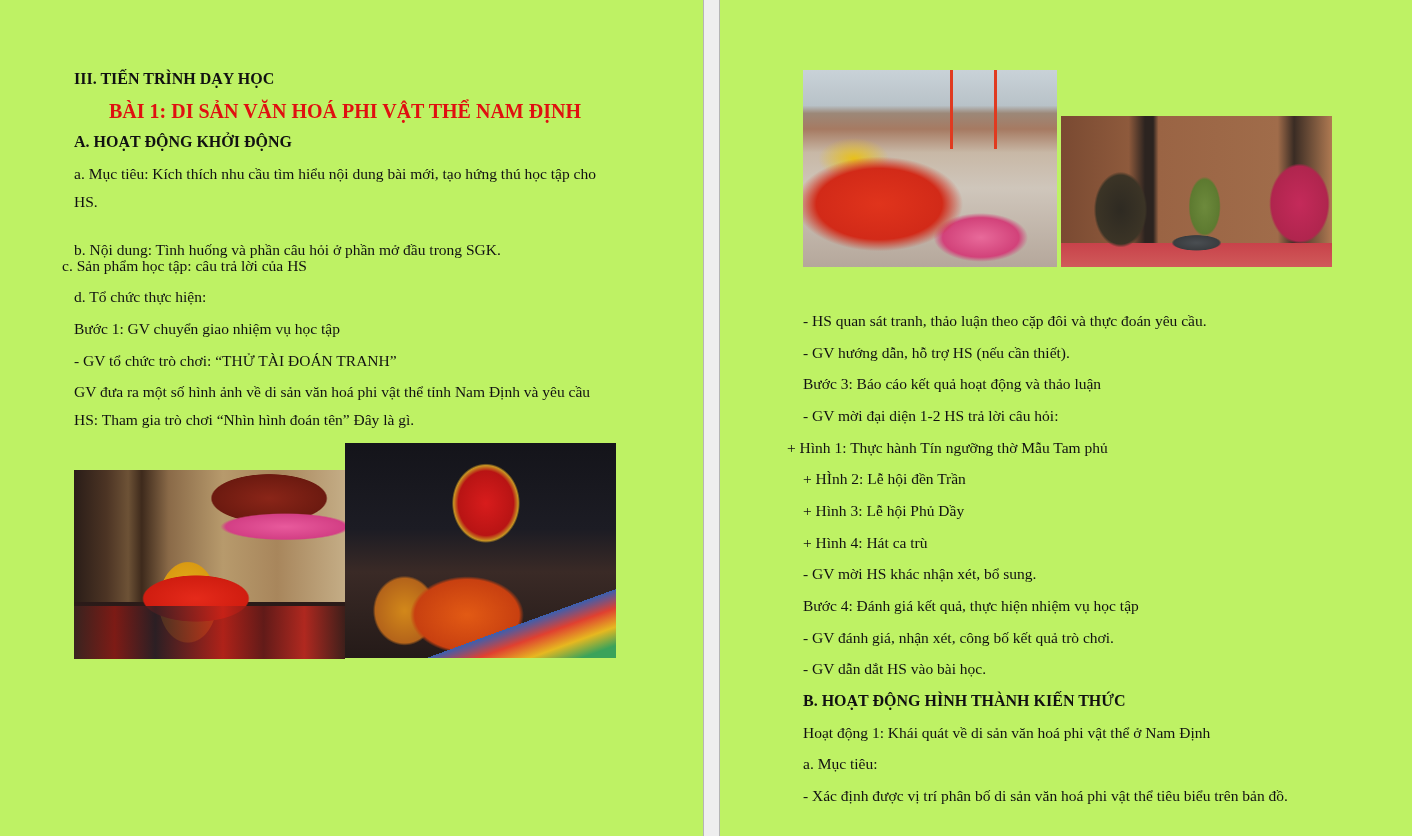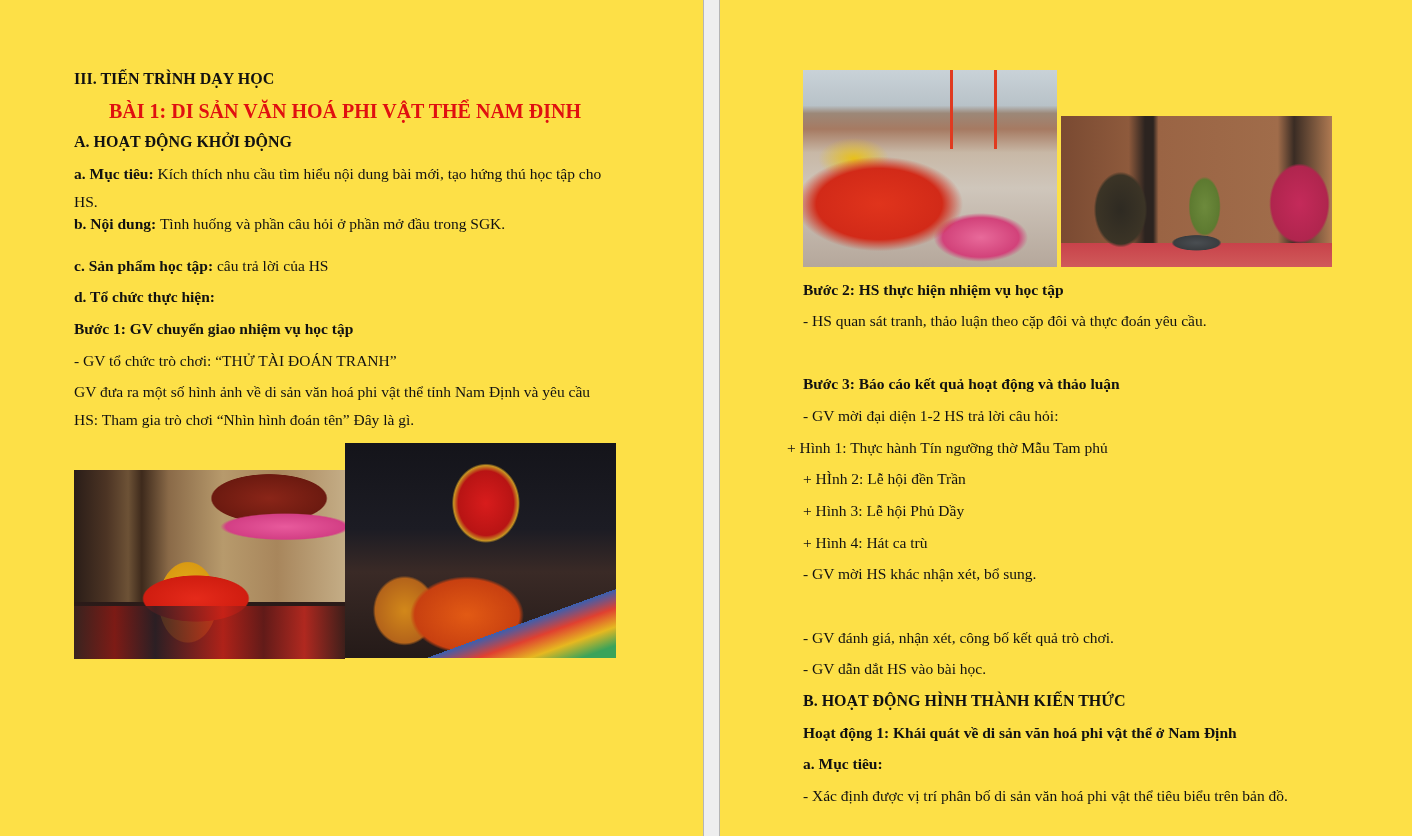--- a/index.html
+++ b/index.html
@@ -12,21 +12,21 @@
   }
   body {
     position: relative;
     font-family: "Liberation Serif", "DejaVu Serif", serif;
     color: #111;
   }
   .page {
     position: absolute;
     top: 0;
     height: 836px;
-    background: #fde047;
+    background: #bef264;
   }
   #page-left { left: 0; width: 703px; }
   #page-right { left: 720px; width: 692px; }
   .page-gap {
     position: absolute;
     left: 703px;
     top: 0;
     width: 17px;
     height: 836px;
     background: #eeeeee;
@@ -34,21 +34,21 @@
     border-right: 1px solid #b5b5b5;
     box-sizing: border-box;
   }
   .line {
     position: absolute;
     font-size: 15.5px;
     line-height: 20px;
     white-space: nowrap;
     transform: translateY(-50%);
   }
-  .b { font-weight: bold; }
+  .b { font-weight: normal; }
   .h { font-weight: bold; font-size: 16px; }
   .title {
     color: #e01010;
     font-weight: bold;
     font-size: 20px;
   }
   .img {
     position: absolute;
     overflow: hidden;
   }
@@ -114,55 +114,56 @@
 <div class="page" id="page-left">
   <div class="line h" style="left:74px; top:79px;">III. TIẾN TRÌNH DẠY HỌC</div>
   <div class="line title" style="left:0; width:690px; text-align:center; top:111px;">BÀI 1: DI SẢN VĂN HOÁ PHI VẬT THỂ NAM ĐỊNH</div>
   <div class="line h" style="left:74px; top:142px;text-align:center;">A. HOẠT ĐỘNG KHỞI ĐỘNG</div>
 
   <div class="line" style="left:74px; top:174px;">
     <span class="b">a. Mục tiêu:</span><span> Kích thích nhu cầu tìm hiểu nội dung bài mới, tạo hứng thú học tập cho</span>
   </div>
   <div class="line" style="left:74px; top:202px;">HS.</div>
 
-  <div class="line" style="left:74px; top:224px;">
+  <div class="line" style="left:74px; top:250px;">
     <span class="b">b. Nội dung:</span><span> Tình huống và phần câu hỏi ở phần mở đầu trong SGK.</span>
   </div>
 
-  <div class="line" style="left:74px; top:266px;">
+  <div class="line" style="left:62px; top:266px;">
     <span class="b">c. Sản phẩm học tập:</span><span> câu trả lời của HS</span>
   </div>
 
   <div class="line b" style="left:74px; top:297px;">d. Tổ chức thực hiện:</div>
   <div class="line b" style="left:74px; top:329px;">Bước 1: GV chuyển giao nhiệm vụ học tập</div>
   <div class="line" style="left:74px; top:361px;">- GV tổ chức trò chơi: “THỬ TÀI ĐOÁN TRANH”</div>
   <div class="line" style="left:74px; top:392px;">GV đưa ra một số hình ảnh về di sản văn hoá phi vật thể tỉnh Nam Định và yêu cầu</div>
   <div class="line" style="left:74px; top:420px;">HS: Tham gia trò chơi “Nhìn hình đoán tên” Đây là gì.</div>
 
   <div class="img" id="img-l1" title="Thực hành Tín ngưỡng thờ Mẫu Tam phủ"></div>
   <div class="img" id="img-l2" title="Lễ hội đền Trần"></div>
 </div>
 
 <div class="page-gap"></div>
 
 <div class="page" id="page-right">
   <div class="img" id="img-r1" style="left:83px;" title="Lễ hội Phủ Dầy"></div>
   <div class="img" id="img-r2" style="left:341px;" title="Hát ca trù"></div>
 
-  <div class="line b" style="left:83px; top:290px;">Bước 2: HS thực hiện nhiệm vụ học tập</div>
   <div class="line" style="left:83px; top:321px;">- HS quan sát tranh, thảo luận theo cặp đôi và thực đoán yêu cầu.</div>
+  <div class="line" style="left:83px; top:353px;">- GV hướng dẫn, hỗ trợ HS (nếu cần thiết).</div>
 
   <div class="line b" style="left:83px; top:384px;">Bước 3: Báo cáo kết quả hoạt động và thảo luận</div>
   <div class="line" style="left:83px; top:416px;">- GV mời đại diện 1-2 HS trả lời câu hỏi:</div>
   <div class="line" style="left:67px; top:448px;">+ Hình 1: Thực hành Tín ngưỡng thờ Mẫu Tam phủ</div>
   <div class="line" style="left:83px; top:479px;">+ HÌnh 2: Lễ hội đền Trần</div>
   <div class="line" style="left:83px; top:511px;">+ Hình 3: Lễ hội Phủ Dầy</div>
   <div class="line" style="left:83px; top:543px;">+ Hình 4: Hát ca trù</div>
   <div class="line" style="left:83px; top:574px;">- GV mời HS khác nhận xét, bổ sung.</div>
 
+  <div class="line b" style="left:83px; top:606px;">Bước 4: Đánh giá kết quả, thực hiện nhiệm vụ học tập</div>
   <div class="line" style="left:83px; top:638px;">- GV đánh giá, nhận xét, công bố kết quả trò chơi.</div>
   <div class="line" style="left:83px; top:669px;">- GV dẫn dắt HS vào bài học.</div>
 
   <div class="line h" style="left:83px; top:701px;">B. HOẠT ĐỘNG HÌNH THÀNH KIẾN THỨC</div>
   <div class="line b" style="left:83px; top:733px;">Hoạt động 1: Khái quát về di sản văn hoá phi vật thể ở Nam Định</div>
   <div class="line b" style="left:83px; top:764px;">a. Mục tiêu:</div>
   <div class="line" style="left:83px; top:796px;">- Xác định được vị trí phân bố di sản văn hoá phi vật thể tiêu biểu trên bản đồ.</div>
 </div>
 
 </body></html>

